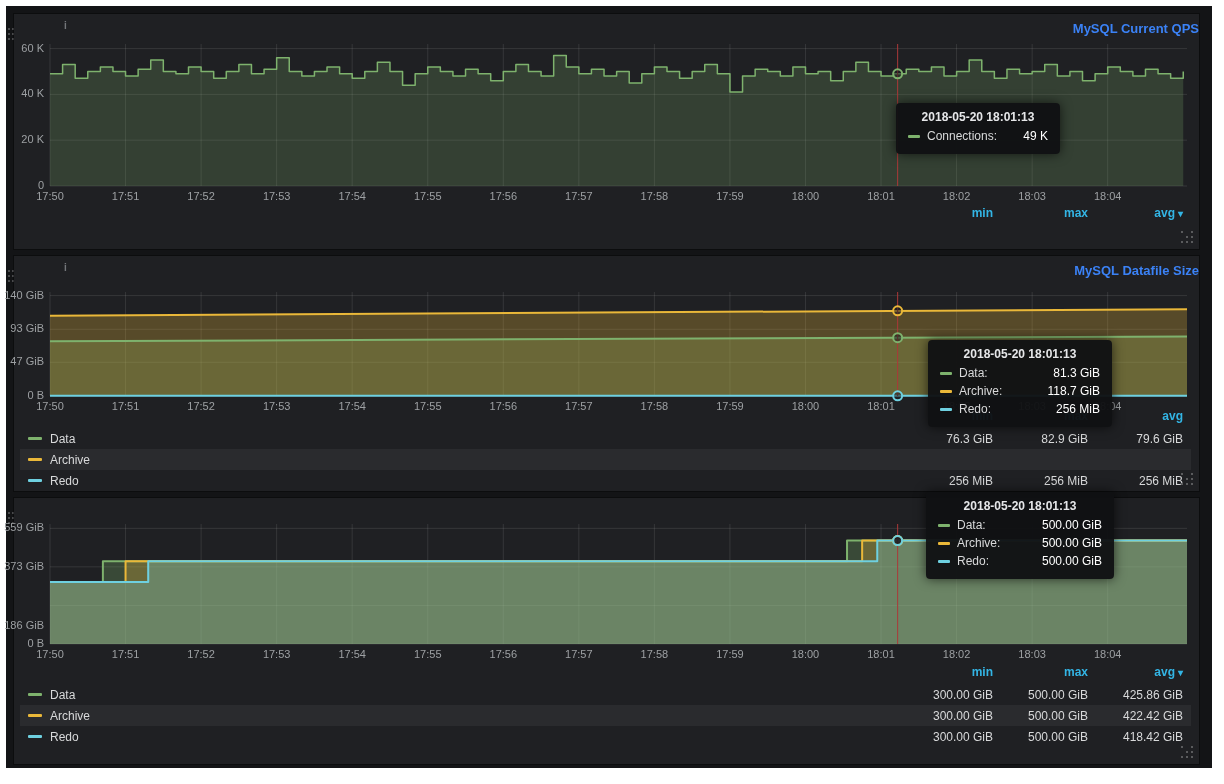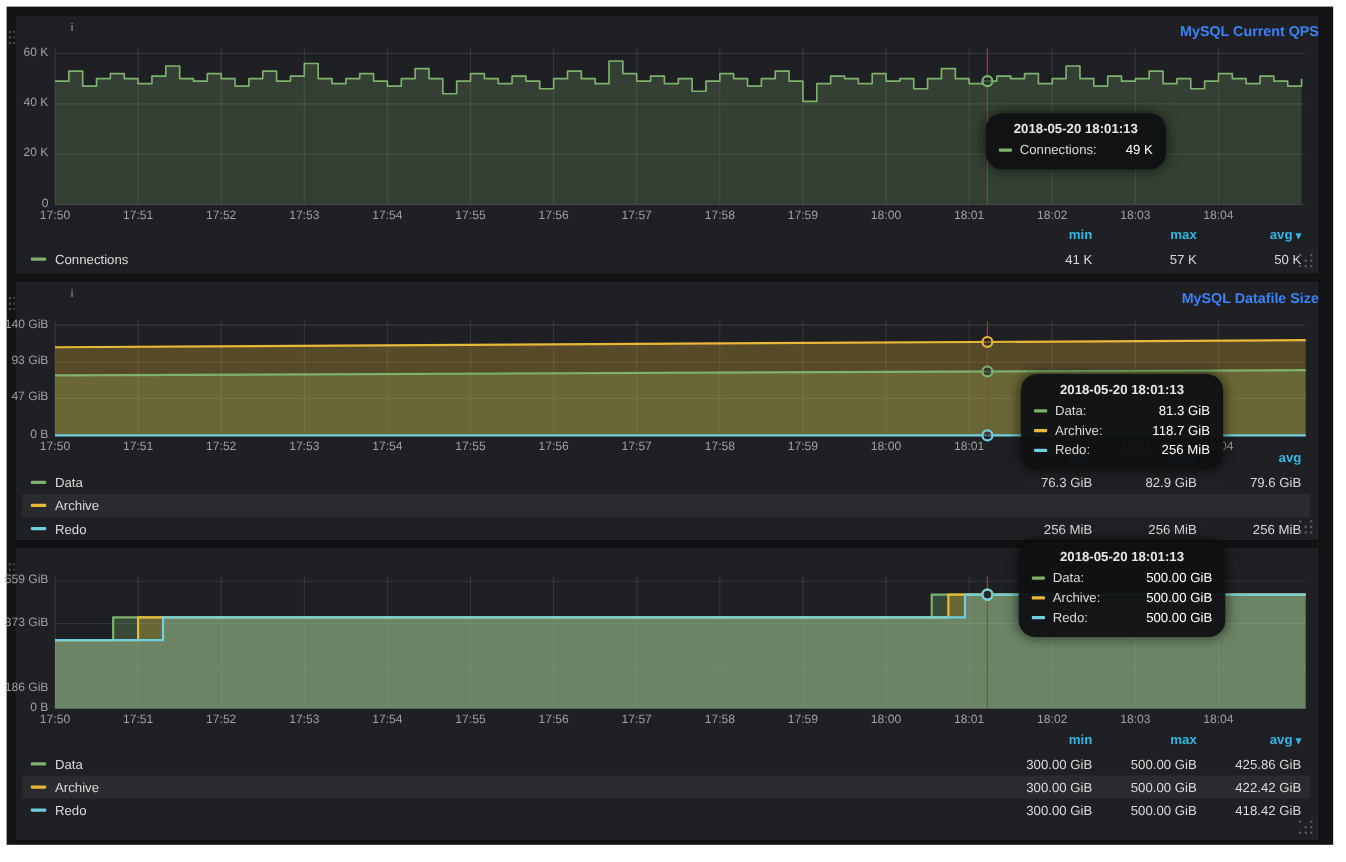--- a/index.html
+++ b/index.html
@@ -19,21 +19,21 @@
   .lg-row{display:flex;align-items:center;position:absolute;left:6px;right:8px;height:21px;padding:0 8px;font-size:12px;color:#d8d9da;}
   .lg-row.alt{background:rgba(255,255,255,0.05);}
   .lg-series{cursor:pointer;display:flex;align-items:center;}
   .lg-vals{margin-left:auto;display:flex;}
   .dash{display:inline-block;width:14px;height:3px;border-radius:1px;margin-right:8px;}
   .drag-dots{position:absolute;left:2px;width:2px;height:2px;background:#4a4b4d;cursor:grab;
     box-shadow:0 5px #4a4b4d,0 10px #4a4b4d,4px 0 #4a4b4d,4px 5px #4a4b4d,4px 10px #4a4b4d;}
   .resize-handle{position:absolute;right:6px;bottom:6px;width:12px;height:12px;cursor:nwse-resize;}
   .resize-handle::before{content:"";position:absolute;left:0;top:0;width:2px;height:2px;background:#5a5b5d;
     box-shadow:10px 0 #5a5b5d,5px 5px #5a5b5d,10px 5px #5a5b5d,0 10px #5a5b5d,5px 10px #5a5b5d,10px 10px #5a5b5d;}
-  .gtooltip{position:absolute;z-index:20;background:rgba(16,17,19,0.96);border-radius:15px;padding:7px 12px;
+  .gtooltip{position:absolute;z-index:20;background:rgba(16,17,19,0.96);border-radius:4px;padding:7px 12px;
     box-shadow:0 0 12px rgba(0,0,0,0.65);font-size:12px;color:#d8d9da;white-space:nowrap;}
   .tt-time{font-weight:bold;text-align:center;margin-bottom:5px;color:#e6e7e9;}
   .tt-row{display:flex;align-items:center;margin:4px 0;}
   .tt-dash{display:inline-block;width:12px;height:3px;border-radius:1px;margin-right:7px;}
   .tt-label{margin-right:16px;}
   .tt-val{margin-left:auto;font-weight:normal;color:#ffffff;}
 </style>
 </head>
 <body>
 
@@ -87,31 +87,20 @@
             <path d="M0,29.774193548387103L12.591613953488373,29.774193548387103L12.591613953488373,20.61290322580645L25.183227906976747,20.61290322580645L25.183227906976747,34.35483870967742L37.774841860465116,34.35483870967742L37.774841860465116,27.483870967741936L50.36645581395349,27.483870967741936L50.36645581395349,22.9032258064516L62.958069767441856,22.9032258064516L62.958069767441856,27.483870967741936L75.54968372093023,27.483870967741936L75.54968372093023,32.064516129032256L88.14129767441861,32.064516129032256L88.14129767441861,25.19354838709677L100.73291162790699,25.19354838709677L100.73291162790699,16.032258064516128L113.32452558139535,16.032258064516128L113.32452558139535,27.483870967741936L125.91613953488371,27.483870967741936L125.91613953488371,29.774193548387103L138.50775348837212,29.774193548387103L138.50775348837212,22.9032258064516L151.09936744186047,22.9032258064516L151.09936744186047,27.483870967741936L163.69098139534884,27.483870967741936L163.69098139534884,34.35483870967742L176.28259534883722,34.35483870967742L176.28259534883722,27.483870967741936L188.8742093023256,27.483870967741936L188.8742093023256,20.61290322580645L201.46582325581397,20.61290322580645L201.46582325581397,29.774193548387103L214.05743720930235,29.774193548387103L214.05743720930235,25.19354838709677L226.6490511627907,25.19354838709677L226.6490511627907,13.741935483870975L239.24066511627908,13.741935483870975L239.24066511627908,27.483870967741936L251.83227906976742,27.483870967741936L251.83227906976742,32.064516129032256L264.42389302325586,32.064516129032256L264.42389302325586,27.483870967741936L277.01550697674423,27.483870967741936L277.01550697674423,22.9032258064516L289.6071209302326,22.9032258064516L289.6071209302326,29.774193548387103L302.19873488372093,29.774193548387103L302.19873488372093,34.35483870967742L314.7903488372093,34.35483870967742L314.7903488372093,27.483870967741936L327.3819627906977,27.483870967741936L327.3819627906977,18.322580645161295L339.973576744186,18.322580645161295L339.973576744186,27.483870967741936L352.56519069767444,27.483870967741936L352.56519069767444,41.2258064516129L365.1568046511628,41.2258064516129L365.1568046511628,29.774193548387103L377.7484186046512,29.774193548387103L377.7484186046512,22.9032258064516L390.34003255813957,22.9032258064516L390.34003255813957,27.483870967741936L402.93164651162795,27.483870967741936L402.93164651162795,32.064516129032256L415.52326046511627,32.064516129032256L415.52326046511627,25.19354838709677L428.1148744186047,25.19354838709677L428.1148744186047,29.774193548387103L440.706488372093,29.774193548387103L440.706488372093,36.64516129032258L453.2981023255814,36.64516129032258L453.2981023255814,27.483870967741936L465.8897162790698,27.483870967741936L465.8897162790698,20.61290322580645L478.48133023255815,20.61290322580645L478.48133023255815,27.483870967741936L491.0729441860465,27.483870967741936L491.0729441860465,32.064516129032256L503.66455813953485,32.064516129032256L503.66455813953485,11.451612903225822L516.2561720930232,11.451612903225822L516.2561720930232,22.9032258064516L528.8477860465117,22.9032258064516L528.8477860465117,29.774193548387103L541.4394,29.774193548387103L541.4394,25.19354838709677L554.0310139534885,25.19354838709677L554.0310139534885,32.064516129032256L566.6226279069767,32.064516129032256L566.6226279069767,27.483870967741936L579.2142418604652,27.483870967741936L579.2142418604652,38.935483870967744L591.8058558139535,38.935483870967744L591.8058558139535,29.774193548387103L604.3974697674419,29.774193548387103L604.3974697674419,22.9032258064516L616.9890837209302,22.9032258064516L616.9890837209302,27.483870967741936L629.5806976744186,27.483870967741936L629.5806976744186,34.35483870967742L642.172311627907,34.35483870967742L642.172311627907,27.483870967741936L654.7639255813954,27.483870967741936L654.7639255813954,20.61290322580645L667.3555395348837,20.61290322580645L667.3555395348837,29.774193548387103L679.947153488372,29.774193548387103L679.947153488372,48.0967741935484L692.5387674418605,48.0967741935484L692.5387674418605,32.064516129032256L705.1303813953489,32.064516129032256L705.1303813953489,25.19354838709677L717.7219953488371,25.19354838709677L717.7219953488371,27.483870967741936L730.3136093023256,27.483870967741936L730.3136093023256,32.064516129032256L742.9052232558141,32.064516129032256L742.9052232558141,22.9032258064516L755.4968372093024,22.9032258064516L755.4968372093024,29.774193548387103L768.0884511627908,29.774193548387103L768.0884511627908,27.483870967741936L780.6800651162791,27.483870967741936L780.6800651162791,36.64516129032258L793.2716790697674,36.64516129032258L793.2716790697674,27.483870967741936L805.8632930232559,27.483870967741936L805.8632930232559,18.322580645161295L818.4549069767443,18.322580645161295L818.4549069767443,27.483870967741936L831.0465209302325,27.483870967741936L831.0465209302325,32.064516129032256L843.6381348837209,32.064516129032256L843.6381348837209,29.774193548387103L856.2297488372094,29.774193548387103L856.2297488372094,25.19354838709677L868.8213627906977,25.19354838709677L868.8213627906977,27.483870967741936L881.412976744186,27.483870967741936L881.412976744186,22.9032258064516L894.0045906976745,22.9032258064516L894.0045906976745,32.064516129032256L906.5962046511628,32.064516129032256L906.5962046511628,27.483870967741936L919.1878186046513,27.483870967741936L919.1878186046513,16.032258064516128L931.7794325581395,16.032258064516128L931.7794325581395,27.483870967741936L944.3710465116279,27.483870967741936L944.3710465116279,34.35483870967742L956.9626604651163,34.35483870967742L956.9626604651163,25.19354838709677L969.5542744186047,25.19354838709677L969.5542744186047,29.774193548387103L982.145888372093,29.774193548387103L982.145888372093,27.483870967741936L994.7375023255814,27.483870967741936L994.7375023255814,20.61290322580645L1007.3291162790697,20.61290322580645L1007.3291162790697,32.064516129032256L1019.9207302325581,32.064516129032256L1019.9207302325581,27.483870967741936L1032.5123441860464,27.483870967741936L1032.5123441860464,36.64516129032258L1045.1039581395348,36.64516129032258L1045.1039581395348,29.774193548387103L1057.6955720930234,29.774193548387103L1057.6955720930234,22.9032258064516L1070.2871860465118,22.9032258064516L1070.2871860465118,27.483870967741936L1082.8788,27.483870967741936L1082.8788,32.064516129032256L1095.4704139534883,32.064516129032256L1095.4704139534883,25.19354838709677L1108.062027906977,25.19354838709677L1108.062027906977,29.774193548387103L1120.653641860465,29.774193548387103L1120.653641860465,34.35483870967742L1133.2452558139535,34.35483870967742L1133.2452558139535,27.483870967741936L1133.2452558139535,142L0,142Z" fill="#7eb26d" fill-opacity="0.22" stroke="none"></path>
             <path d="M0,29.774193548387103L12.591613953488373,29.774193548387103L12.591613953488373,20.61290322580645L25.183227906976747,20.61290322580645L25.183227906976747,34.35483870967742L37.774841860465116,34.35483870967742L37.774841860465116,27.483870967741936L50.36645581395349,27.483870967741936L50.36645581395349,22.9032258064516L62.958069767441856,22.9032258064516L62.958069767441856,27.483870967741936L75.54968372093023,27.483870967741936L75.54968372093023,32.064516129032256L88.14129767441861,32.064516129032256L88.14129767441861,25.19354838709677L100.73291162790699,25.19354838709677L100.73291162790699,16.032258064516128L113.32452558139535,16.032258064516128L113.32452558139535,27.483870967741936L125.91613953488371,27.483870967741936L125.91613953488371,29.774193548387103L138.50775348837212,29.774193548387103L138.50775348837212,22.9032258064516L151.09936744186047,22.9032258064516L151.09936744186047,27.483870967741936L163.69098139534884,27.483870967741936L163.69098139534884,34.35483870967742L176.28259534883722,34.35483870967742L176.28259534883722,27.483870967741936L188.8742093023256,27.483870967741936L188.8742093023256,20.61290322580645L201.46582325581397,20.61290322580645L201.46582325581397,29.774193548387103L214.05743720930235,29.774193548387103L214.05743720930235,25.19354838709677L226.6490511627907,25.19354838709677L226.6490511627907,13.741935483870975L239.24066511627908,13.741935483870975L239.24066511627908,27.483870967741936L251.83227906976742,27.483870967741936L251.83227906976742,32.064516129032256L264.42389302325586,32.064516129032256L264.42389302325586,27.483870967741936L277.01550697674423,27.483870967741936L277.01550697674423,22.9032258064516L289.6071209302326,22.9032258064516L289.6071209302326,29.774193548387103L302.19873488372093,29.774193548387103L302.19873488372093,34.35483870967742L314.7903488372093,34.35483870967742L314.7903488372093,27.483870967741936L327.3819627906977,27.483870967741936L327.3819627906977,18.322580645161295L339.973576744186,18.322580645161295L339.973576744186,27.483870967741936L352.56519069767444,27.483870967741936L352.56519069767444,41.2258064516129L365.1568046511628,41.2258064516129L365.1568046511628,29.774193548387103L377.7484186046512,29.774193548387103L377.7484186046512,22.9032258064516L390.34003255813957,22.9032258064516L390.34003255813957,27.483870967741936L402.93164651162795,27.483870967741936L402.93164651162795,32.064516129032256L415.52326046511627,32.064516129032256L415.52326046511627,25.19354838709677L428.1148744186047,25.19354838709677L428.1148744186047,29.774193548387103L440.706488372093,29.774193548387103L440.706488372093,36.64516129032258L453.2981023255814,36.64516129032258L453.2981023255814,27.483870967741936L465.8897162790698,27.483870967741936L465.8897162790698,20.61290322580645L478.48133023255815,20.61290322580645L478.48133023255815,27.483870967741936L491.0729441860465,27.483870967741936L491.0729441860465,32.064516129032256L503.66455813953485,32.064516129032256L503.66455813953485,11.451612903225822L516.2561720930232,11.451612903225822L516.2561720930232,22.9032258064516L528.8477860465117,22.9032258064516L528.8477860465117,29.774193548387103L541.4394,29.774193548387103L541.4394,25.19354838709677L554.0310139534885,25.19354838709677L554.0310139534885,32.064516129032256L566.6226279069767,32.064516129032256L566.6226279069767,27.483870967741936L579.2142418604652,27.483870967741936L579.2142418604652,38.935483870967744L591.8058558139535,38.935483870967744L591.8058558139535,29.774193548387103L604.3974697674419,29.774193548387103L604.3974697674419,22.9032258064516L616.9890837209302,22.9032258064516L616.9890837209302,27.483870967741936L629.5806976744186,27.483870967741936L629.5806976744186,34.35483870967742L642.172311627907,34.35483870967742L642.172311627907,27.483870967741936L654.7639255813954,27.483870967741936L654.7639255813954,20.61290322580645L667.3555395348837,20.61290322580645L667.3555395348837,29.774193548387103L679.947153488372,29.774193548387103L679.947153488372,48.0967741935484L692.5387674418605,48.0967741935484L692.5387674418605,32.064516129032256L705.1303813953489,32.064516129032256L705.1303813953489,25.19354838709677L717.7219953488371,25.19354838709677L717.7219953488371,27.483870967741936L730.3136093023256,27.483870967741936L730.3136093023256,32.064516129032256L742.9052232558141,32.064516129032256L742.9052232558141,22.9032258064516L755.4968372093024,22.9032258064516L755.4968372093024,29.774193548387103L768.0884511627908,29.774193548387103L768.0884511627908,27.483870967741936L780.6800651162791,27.483870967741936L780.6800651162791,36.64516129032258L793.2716790697674,36.64516129032258L793.2716790697674,27.483870967741936L805.8632930232559,27.483870967741936L805.8632930232559,18.322580645161295L818.4549069767443,18.322580645161295L818.4549069767443,27.483870967741936L831.0465209302325,27.483870967741936L831.0465209302325,32.064516129032256L843.6381348837209,32.064516129032256L843.6381348837209,29.774193548387103L856.2297488372094,29.774193548387103L856.2297488372094,25.19354838709677L868.8213627906977,25.19354838709677L868.8213627906977,27.483870967741936L881.412976744186,27.483870967741936L881.412976744186,22.9032258064516L894.0045906976745,22.9032258064516L894.0045906976745,32.064516129032256L906.5962046511628,32.064516129032256L906.5962046511628,27.483870967741936L919.1878186046513,27.483870967741936L919.1878186046513,16.032258064516128L931.7794325581395,16.032258064516128L931.7794325581395,27.483870967741936L944.3710465116279,27.483870967741936L944.3710465116279,34.35483870967742L956.9626604651163,34.35483870967742L956.9626604651163,25.19354838709677L969.5542744186047,25.19354838709677L969.5542744186047,29.774193548387103L982.145888372093,29.774193548387103L982.145888372093,27.483870967741936L994.7375023255814,27.483870967741936L994.7375023255814,20.61290322580645L1007.3291162790697,20.61290322580645L1007.3291162790697,32.064516129032256L1019.9207302325581,32.064516129032256L1019.9207302325581,27.483870967741936L1032.5123441860464,27.483870967741936L1032.5123441860464,36.64516129032258L1045.1039581395348,36.64516129032258L1045.1039581395348,29.774193548387103L1057.6955720930234,29.774193548387103L1057.6955720930234,22.9032258064516L1070.2871860465118,22.9032258064516L1070.2871860465118,27.483870967741936L1082.8788,27.483870967741936L1082.8788,32.064516129032256L1095.4704139534883,32.064516129032256L1095.4704139534883,25.19354838709677L1108.062027906977,25.19354838709677L1108.062027906977,29.774193548387103L1120.653641860465,29.774193548387103L1120.653641860465,34.35483870967742L1133.2452558139535,34.35483870967742L1133.2452558139535,27.483870967741936" fill="none" stroke="#7eb26d" stroke-width="1.5" stroke-linejoin="round"></path>
             <line x1="847.6504983388704" y1="0" x2="847.6504983388704" y2="142" stroke="#aa3939" stroke-width="1"></line>
             <circle cx="847.6504983388704" cy="29.774193548387103" r="4.5" fill="rgba(30,30,32,0.55)" stroke="#7eb26d" stroke-width="2"></circle>
           </svg>
         </div>
     <div class="lg-head" style="top:192px">
       <span class="lg-cell">min</span>
       <span class="lg-cell">max</span>
       <span class="lg-cell"><span>avg</span><span class="caret">▾</span></span>
-    </div>
-    <div class="lg-row" style="top:211px">
-      <span class="lg-series">
-            <i class="dash" style="background: rgb(126, 178, 109);"></i>
-            <span>Connections</span>
-          </span>
-      <span class="lg-vals">
-        <span class="lg-cell">41 K</span>
-        <span class="lg-cell">57 K</span>
-        <span class="lg-cell">50 K</span>
-      </span>
     </div>
     <div class="resize-handle"></div>
   </div>
 
   <div class="drag-dots" style="top:264px"></div>
   <div class="panel" style="top:250px;height:235px;">
     <div class="info-corner">i</div>
     <div class="panel-title">MySQL Datafile Size</div>
     <div class="plot" style="left:36px;top:36px;width:1137px;height:104px;">
           <div class="xt" style="left: -22px; top: 108px;">17:50</div>

